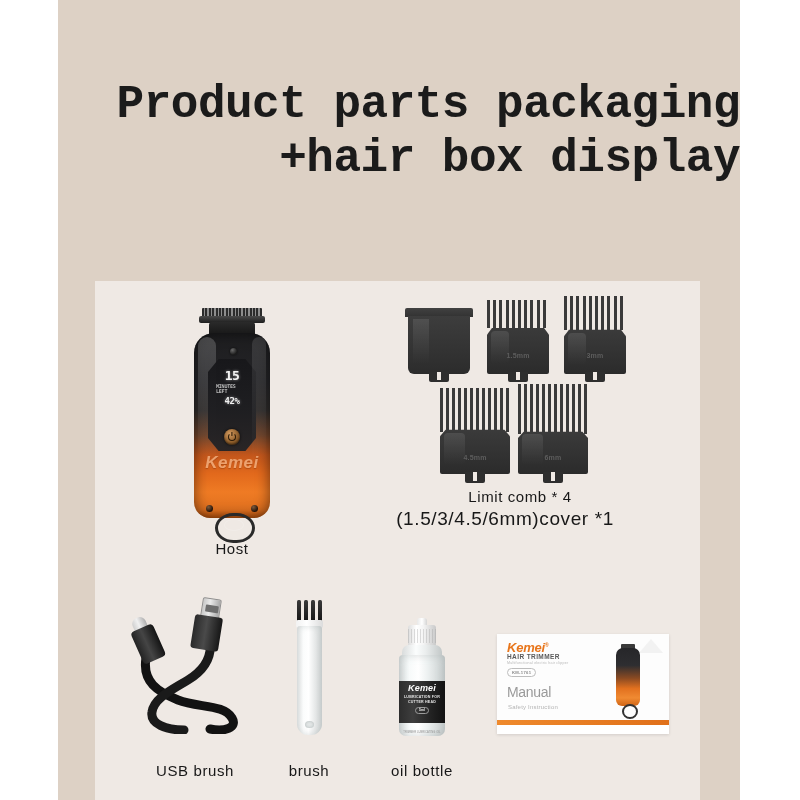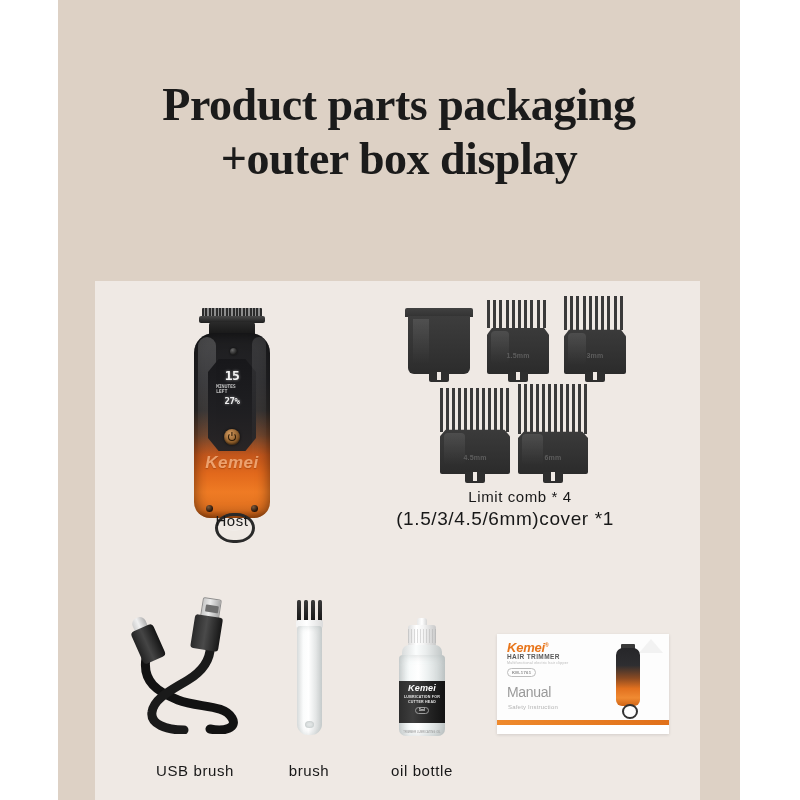--- a/index.html
+++ b/index.html
@@ -19,27 +19,27 @@
     position:absolute;
     left:58px;top:0;
     width:682px;height:800px;
     background:#ddd1c5;
   }
   
   .title-wrap{
     position:absolute;
     left:58px;top:78px;
     width:682px;
-    text-align:center;
+    text-align:right;
     color:#1b1b1b;
     font-size:46px;
     font-weight:700;
     line-height:1.18;
     letter-spacing:-0.5px;
-    font-family:Liberation Serif, serif;
+    font-family:Liberation Mono, monospace;
   }
   .title-line{display:block;white-space:nowrap;}
 
   
   .panel{
     position:absolute;
     left:95px;top:281px;
     width:605px;height:519px;
     background:#efe9e4;
   }
@@ -498,47 +498,47 @@
 </style>
 </head>
 <body>
 
 <div id="stage">
 
   <div class="sheet"></div>
 
   <div class="title-wrap">
     <span class="title-line">Product parts packaging</span>
-    <span class="title-line">+outer box display</span>
+    <span class="title-line">+hair box display</span>
   </div>
 
   <div class="panel"></div>
 
   <div class="host">
     <div class="blade-teeth"></div>
     <div class="blade-bar"></div>
     <div class="blade-neck"></div>
     <div class="host-body">
       <div class="facet"></div>
       <div class="screw"></div>
       <div class="lcd">
         <div class="lcd-row1">15</div>
         <div class="lcd-row2">MINUTES LEFT</div>
-        <div class="lcd-row3">27%</div>
+        <div class="lcd-row3">42%</div>
       </div>
       <div class="power-btn">
         <span class="power-glyph"></span>
       </div>
       <div class="host-brand">Kemei</div>
       <div class="screw-b screw-bl"></div>
       <div class="screw-b screw-br"></div>
     </div>
     <div class="host-loop"></div>
   </div>
-  <div class="cap" style="left:186px;top:512px;width:92px;">Host</div>
+  <div class="cap" style="left:186px;top:540px;width:92px;">Host</div>
 
   <div class="cover">
     <div class="cover-flange"></div>
     <div class="cover-body">
       <span class="sheen"></span>
     </div>
     <div class="comb-tab" style="left:24px;top:64px;width:20px;height:10px;"></div>
     <div class="comb-notch" style="left:32px;top:64px;width:4px;height:8px;"></div>
   </div>
 

